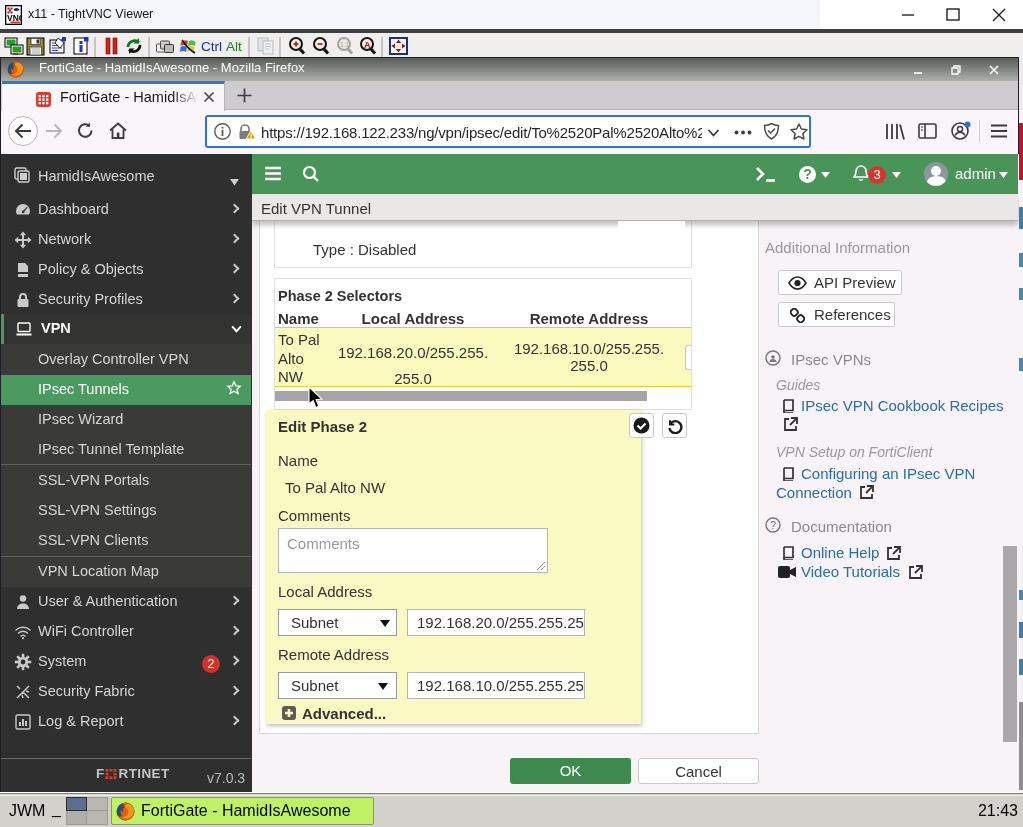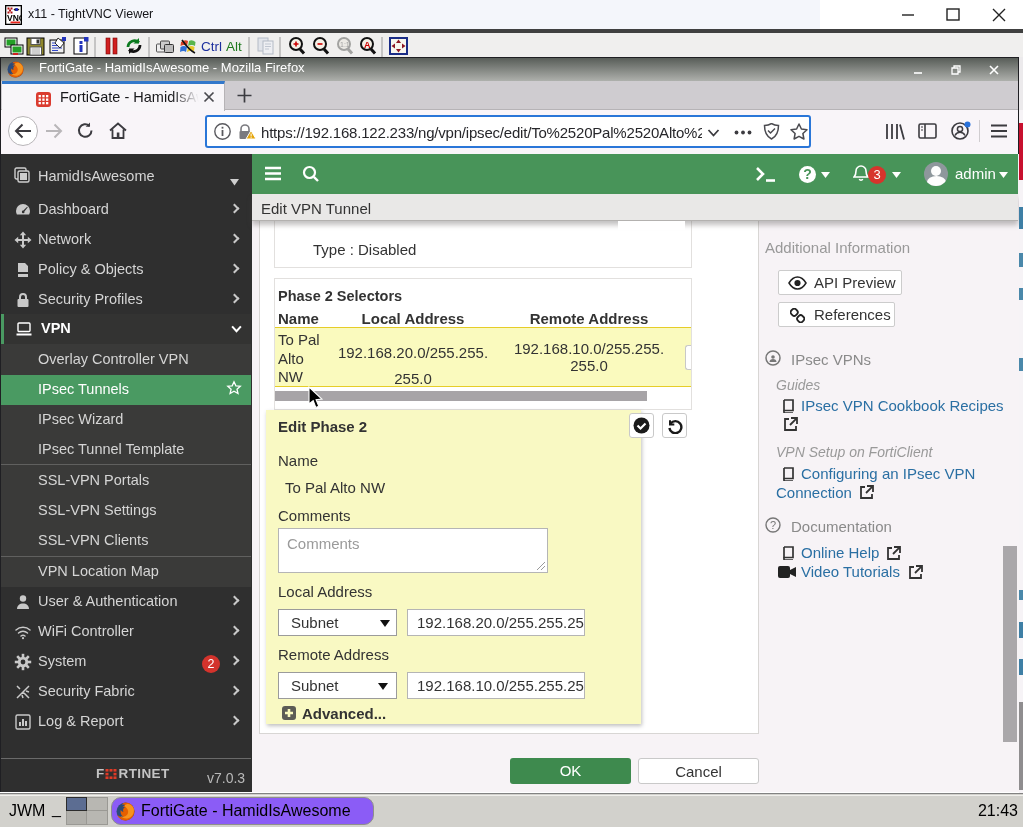--- a/index.html
+++ b/index.html
@@ -690,21 +690,21 @@
   <span style="position:absolute;left:9px;top:8px;font-size:16px;color:#000;">JWM</span>
   <span style="position:absolute;left:52px;top:6px;font-size:16px;color:#000;">_</span>
 
   <div class="abs" style="left:66px;top:3px;width:42px;height:28px;">
     <div class="abs" style="left:0;top:0;width:21px;height:14px;background:#5c6d92;border:1px solid #2c2c2c;"></div>
     <div class="abs" style="left:21px;top:0;width:21px;height:14px;background:#b8b7b2;border:1px solid #9a9994;border-left:none;"></div>
     <div class="abs" style="left:0;top:14px;width:21px;height:14px;background:#b0afaa;border:1px solid #9a9994;border-top:none;"></div>
     <div class="abs" style="left:21px;top:14px;width:21px;height:14px;background:#b8b7b2;border:1px solid #9a9994;border-left:none;border-top:none;"></div>
   </div>
 
-  <div class="abs" style="left:111px;top:3px;width:263px;height:28px;background:#8b5cf6;border:1px solid #8f8f8a;border-radius:10px;">
+  <div class="abs" style="left:111px;top:3px;width:263px;height:28px;background:#bef264;border:1px solid #8f8f8a;border-radius:2px;">
     <svg style="position:absolute;left:4px;top:4px;" width="19" height="19" viewBox="0 0 19 19">
       <circle cx="9.5" cy="9.5" r="9" fill="#2b4b7a"></circle>
       <path d="M9.5.5a9 9 0 1 1-8.6 11.7C2.5 14.6 5.6 15.8 7.8 15 5 13.6 4 10.7 4.8 8.1c.5 1.1 1.5 1.8 2.6 1.8-.9-2 .2-4 1.9-4.8-1.1-.2-2.2-.1-3 .2.9-1.3 2.7-1.9 4.2-1.4C9 2.6 7.4 2.2 5.9 2.6 7 1.3 8.2.5 9.5.5z" fill="#e66000"></path>
       <path d="M17.8 7c.6 4.5-1.8 8.2-5.6 9.2-3 .8-6.3-.3-7.9-2.2 1.7.9 4 1 5.4.1 1.9-1.1 2.6-2.9 2.4-5-.4-2.7-2.5-3.6-3.7-5.6 1.3-1.5 3.9-2.1 5.8-1 2 1.1 3.3 2.7 3.6 4.5z" fill="#f7931e"></path>
     </svg>
     <span style="position:absolute;left:29px;top:4px;font-size:16px;color:#000;">FortiGate - HamidIsAwesome</span>
   </div>
   <span style="position:absolute;right:5px;top:8px;font-size:16px;color:#000;">21:43</span>
 </div>
 

